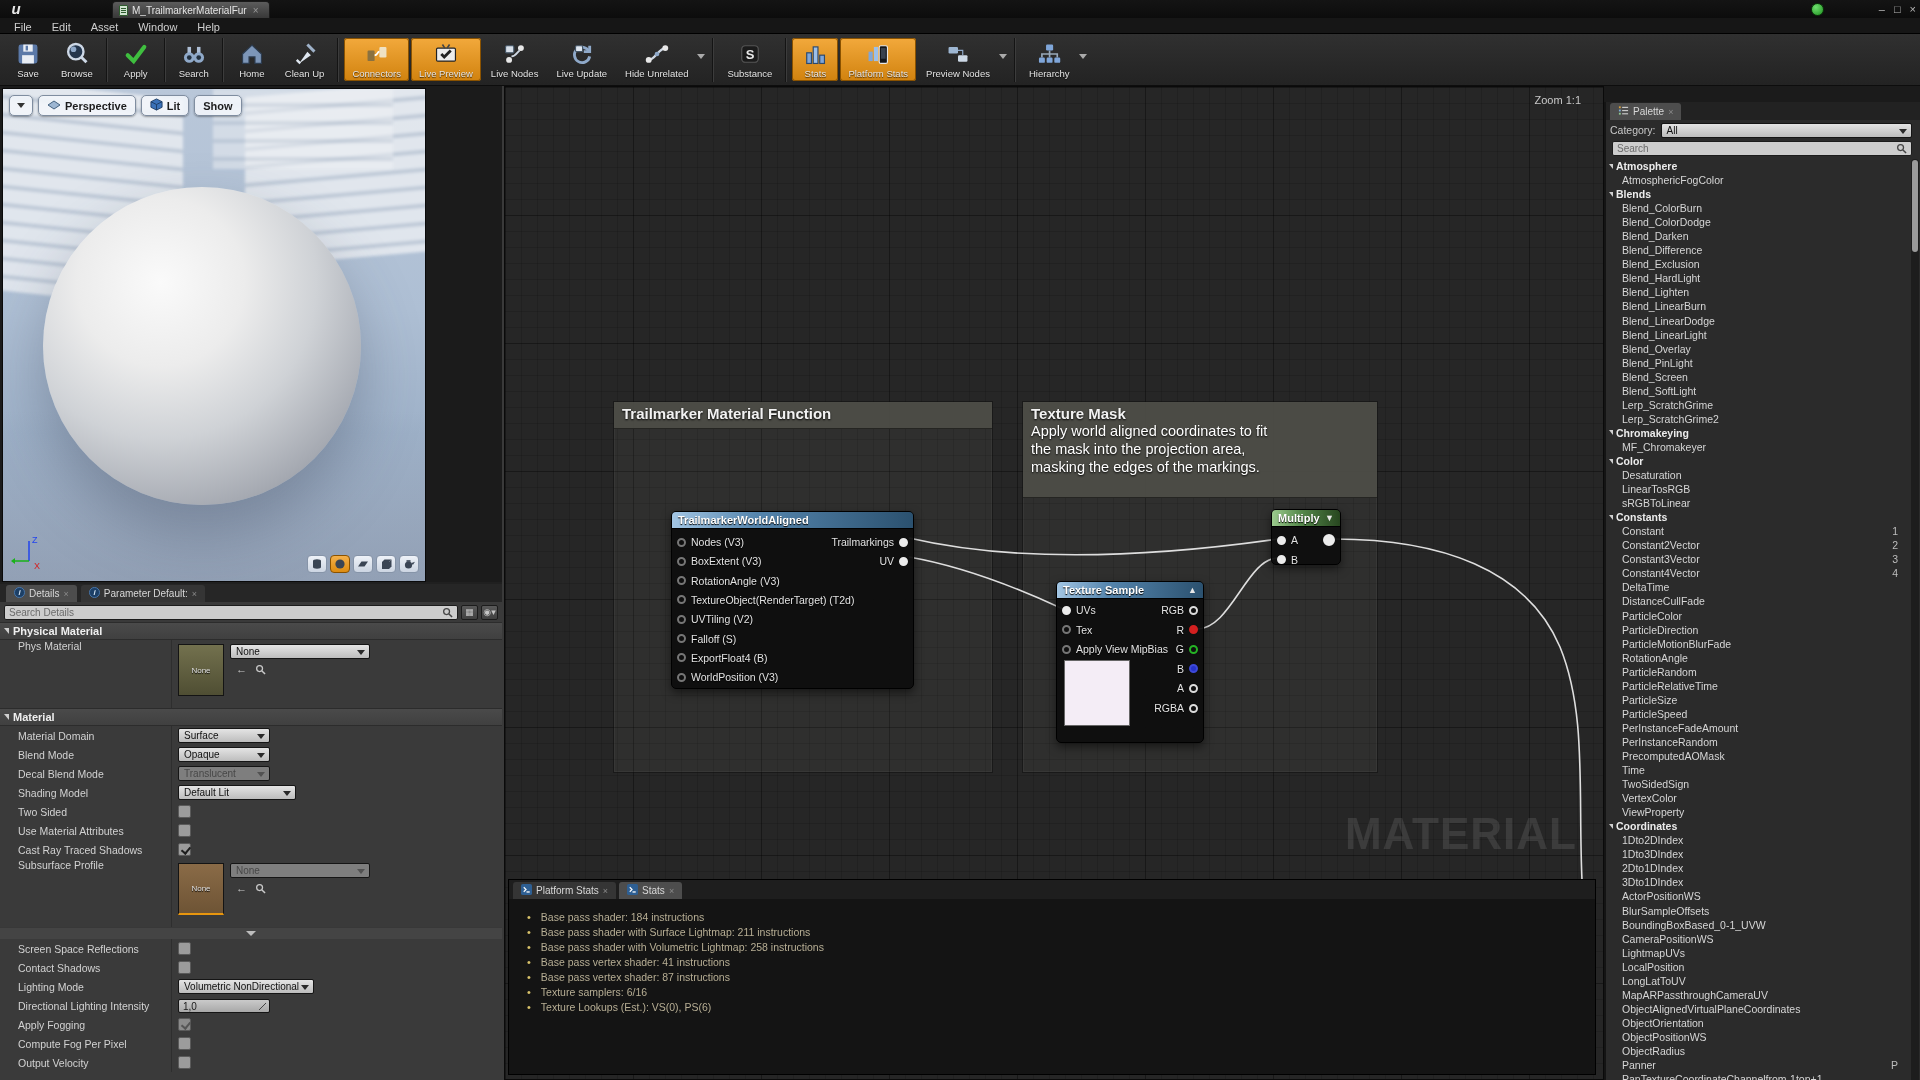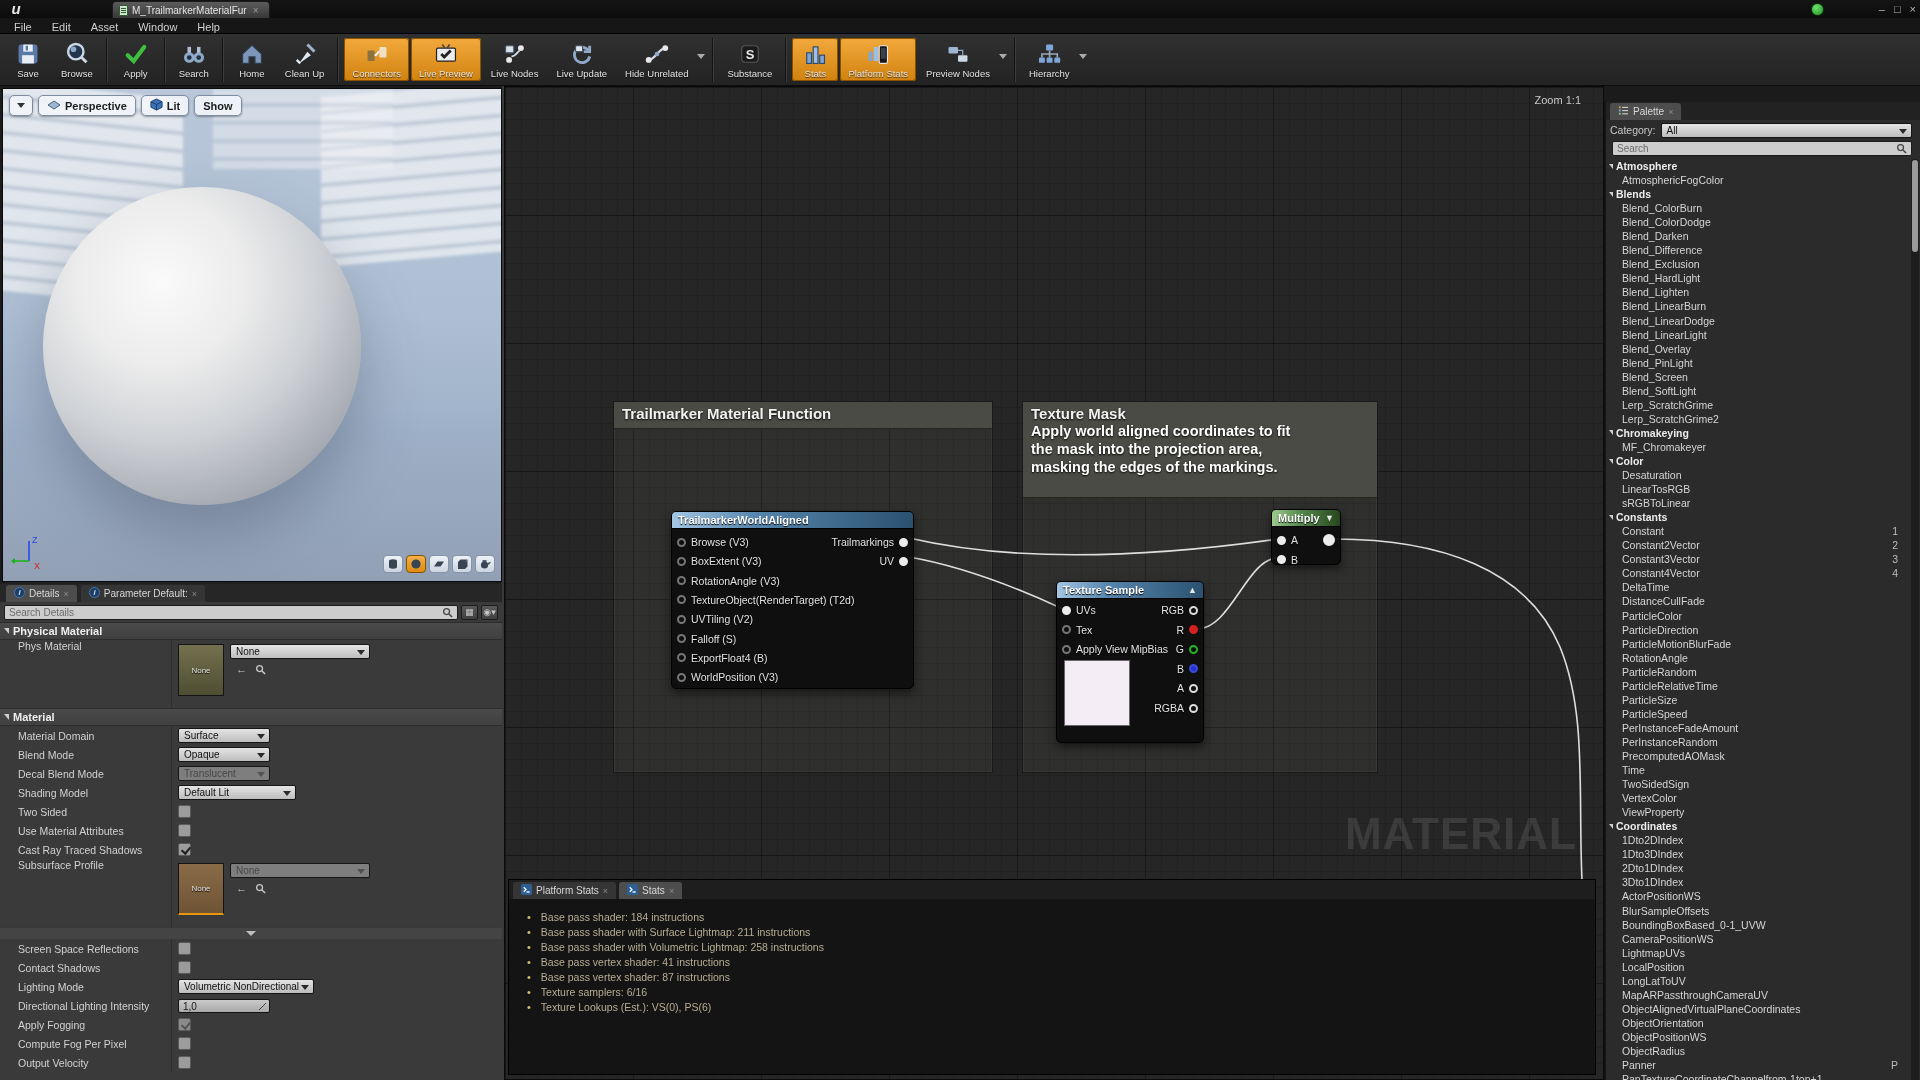--- a/index.html
+++ b/index.html
@@ -28,21 +28,21 @@
   .tb-sep { width:0; border-left:1px solid #141414; border-right:1px solid #3c3c3c; height:44px; margin:0 4px; align-self:center; }
   .tb-btn { position:relative; min-width:46px; padding:3px 8px 2px; display:flex; flex-direction:column; align-items:center; justify-content:flex-start; border-radius:3px; margin:0 1px; }
   .tb-btn.active { background:linear-gradient(#f2a93c,#d1820e); box-shadow:inset 0 0 0 1px #8a5200; }
   .tb-btn .ticon { width:26px; height:26px; }
   .tb-btn .ticon svg { width:26px; height:26px; }
   .tb-btn .tlabel { font-size:9.5px; color:#e3e3e3; margin-top:1px; text-shadow:0 1px 1px rgba(0,0,0,.7); white-space:nowrap; }
   .tb-btn .tcaret { position:absolute; right:-9px; top:16px; width:0; height:0; border-left:4px solid transparent; border-right:4px solid transparent; border-top:5px solid #aaa; }
   .tb-btn.has-caret { margin-right:12px; }
 
   
-  #viewport { position:absolute; left:2px; top:88px; width:500px; height:494px; background:linear-gradient(#b9c7d9 0%, #aebfd4 45%, #9fb2c9 70%, #a8b6c9 100%); overflow:hidden; border:1px solid #0a0a0a; }
+  #viewport { position:absolute; left:2px; top:88px; width:424px; height:494px; background:linear-gradient(#b9c7d9 0%, #aebfd4 45%, #9fb2c9 70%, #a8b6c9 100%); overflow:hidden; border:1px solid #0a0a0a; }
   .bldg { position:absolute; background:repeating-linear-gradient(#f0f2f5 0 14px, #c3ccd8 14px 18px); opacity:.75; filter:blur(1.5px); }
   #bldg1 { left:-20px; top:0; width:200px; height:210px; transform:skewY(6deg); }
   #bldg2 { right:-10px; top:0; width:190px; height:170px; transform:skewY(-5deg); }
   #bldg3 { left:210px; top:0; width:180px; height:80px; opacity:.5; }
   #vp-floor { position:absolute; left:0; bottom:0; width:100%; height:170px; background:linear-gradient(rgba(255,255,255,0), rgba(110,124,148,.38)); }
   #sphere { position:absolute; left:40px; top:98px; width:318px; height:318px; border-radius:50%;
     background:radial-gradient(circle at 37% 30%, #fafafa 0%, #ececec 28%, #cfd2d6 52%, #a7abb3 76%, #878b94 95%);
     box-shadow:0 30px 60px rgba(60,70,90,.35); }
   #vp-toolbar { position:absolute; left:6px; top:6px; display:flex; gap:5px; }
   .vp-btn { height:21px; background:rgba(243,246,250,.88); border:1px solid #7f8da0; border-radius:5px; display:flex; align-items:center; gap:4px; padding:0 8px; font-size:11px; font-weight:bold; color:#1d1d1d; box-shadow:0 1px 2px rgba(0,0,0,.35); }
@@ -102,21 +102,21 @@
       linear-gradient(90deg, rgba(0,0,0,.28) 1px, transparent 1px),
       linear-gradient(rgba(0,0,0,.12) 1px, transparent 1px),
       linear-gradient(90deg, rgba(0,0,0,.12) 1px, transparent 1px);
     background-size:128px 128px,128px 128px,16px 16px,16px 16px;
     border:1px solid #0a0a0a; }
   #zoom-label { position:absolute; right:22px; top:7px; font-size:11px; color:#c9c9c9; z-index:4; }
   #watermark { position:absolute; right:26px; top:722px; font-size:44px; font-weight:bold; letter-spacing:1px; color:rgba(255,255,255,.10); z-index:0; }
   .comment { position:absolute; border:1px solid rgba(0,0,0,.45); background:rgba(170,170,160,.07); z-index:1; box-shadow:0 0 0 1px rgba(255,255,255,.04) inset; }
   .comment .chead { background:rgba(78,78,72,.92); padding:3px 8px 4px; border-bottom:1px solid rgba(0,0,0,.5); }
   .comment .ctitle { font-size:15px; font-weight:bold; color:#f2f2f2; text-shadow:0 1px 2px #000; }
-  .comment .cdesc { font-size:14.5px; font-weight:bold; color:#fff; line-height:18px; text-shadow:0 1px 2px #000; }
+  .comment .cdesc { font-size:14.5px; font-weight:normal; color:#fff; line-height:18px; text-shadow:0 1px 2px #000; }
   #wires { position:absolute; left:0; top:0; z-index:2; pointer-events:none; }
   .node { position:absolute; background:rgba(14,14,14,.94); border:1px solid #000; border-radius:5px; box-shadow:0 4px 10px rgba(0,0,0,.5); z-index:3; }
   .node-header { height:17px; border-radius:4px 4px 0 0; display:flex; align-items:center; justify-content:space-between; padding:0 6px; border-bottom:1px solid #000; }
   .node-header.blue { background:linear-gradient(90deg,#a3c6e4 0%, #5585ad 35%, #2b516f 100%); }
   .node-header.green { background:linear-gradient(90deg,#9ccb8e 0%, #588c4e 40%, #27461f 100%); }
   .node-header .ntitle { font-size:11px; font-weight:bold; color:#fff; text-shadow:0 1px 1px #000; white-space:nowrap; }
   .node-header .ncol { font-size:9px; color:#e8e8e8; }
   .pin-row { position:absolute; display:flex; align-items:center; gap:5px; height:18px; }
   .pin-row.in { left:5px; }
   .pin-row.out { right:5px; flex-direction:row; }
@@ -601,21 +601,21 @@
         <path d="M692 542 C 726 542, 742 471, 773 471" fill="none" stroke="#dedede" stroke-width="1.6"></path>
         <path d="M829 452 C 935 452, 1022 482, 1055 560 C 1082 626, 1073 706, 1077 793" fill="none" stroke="#dedede" stroke-width="1.6"></path>
       </svg>
     <div id="nodes-layer">
         <div class="node" style="left: 166px; top: 424px; width: 243px; height: 178px;">
           <div class="node-header blue">
             <span class="ntitle">TrailmarkerWorldAligned</span>
           </div>
           <div class="pin-row in" style="top: 21px;">
             <span class="pin "></span>
-            <span class="pl">Browse (V3)</span>
+            <span class="pl">Nodes (V3)</span>
           </div>
           <div class="pin-row in" style="top: 40.3px;">
             <span class="pin "></span>
             <span class="pl">BoxExtent (V3)</span>
           </div>
           <div class="pin-row in" style="top: 59.6px;">
             <span class="pin "></span>
             <span class="pl">RotationAngle (V3)</span>
           </div>
           <div class="pin-row in" style="top: 78.9px;">

